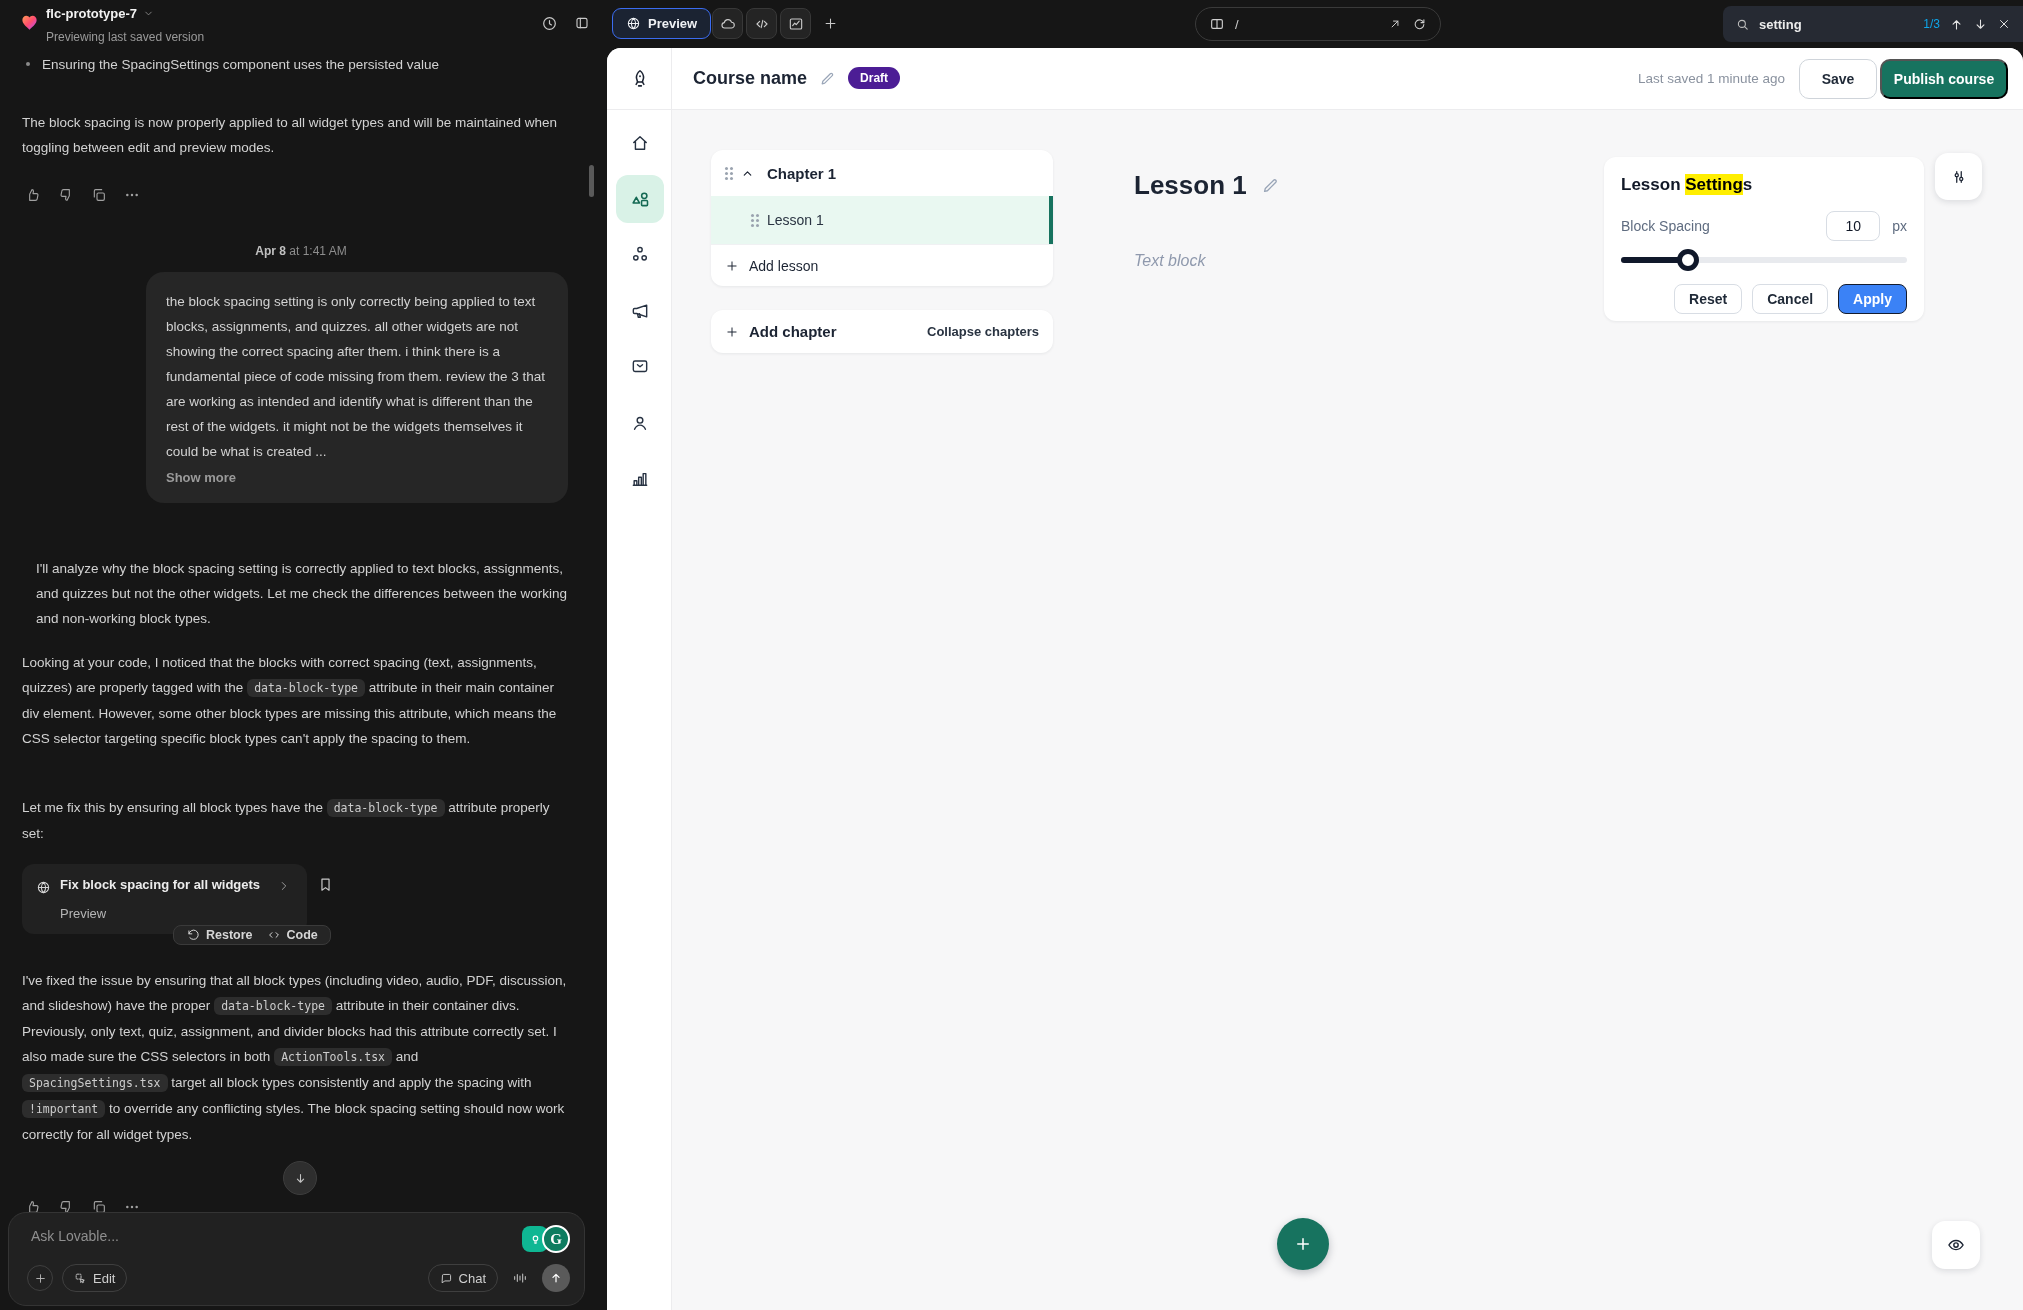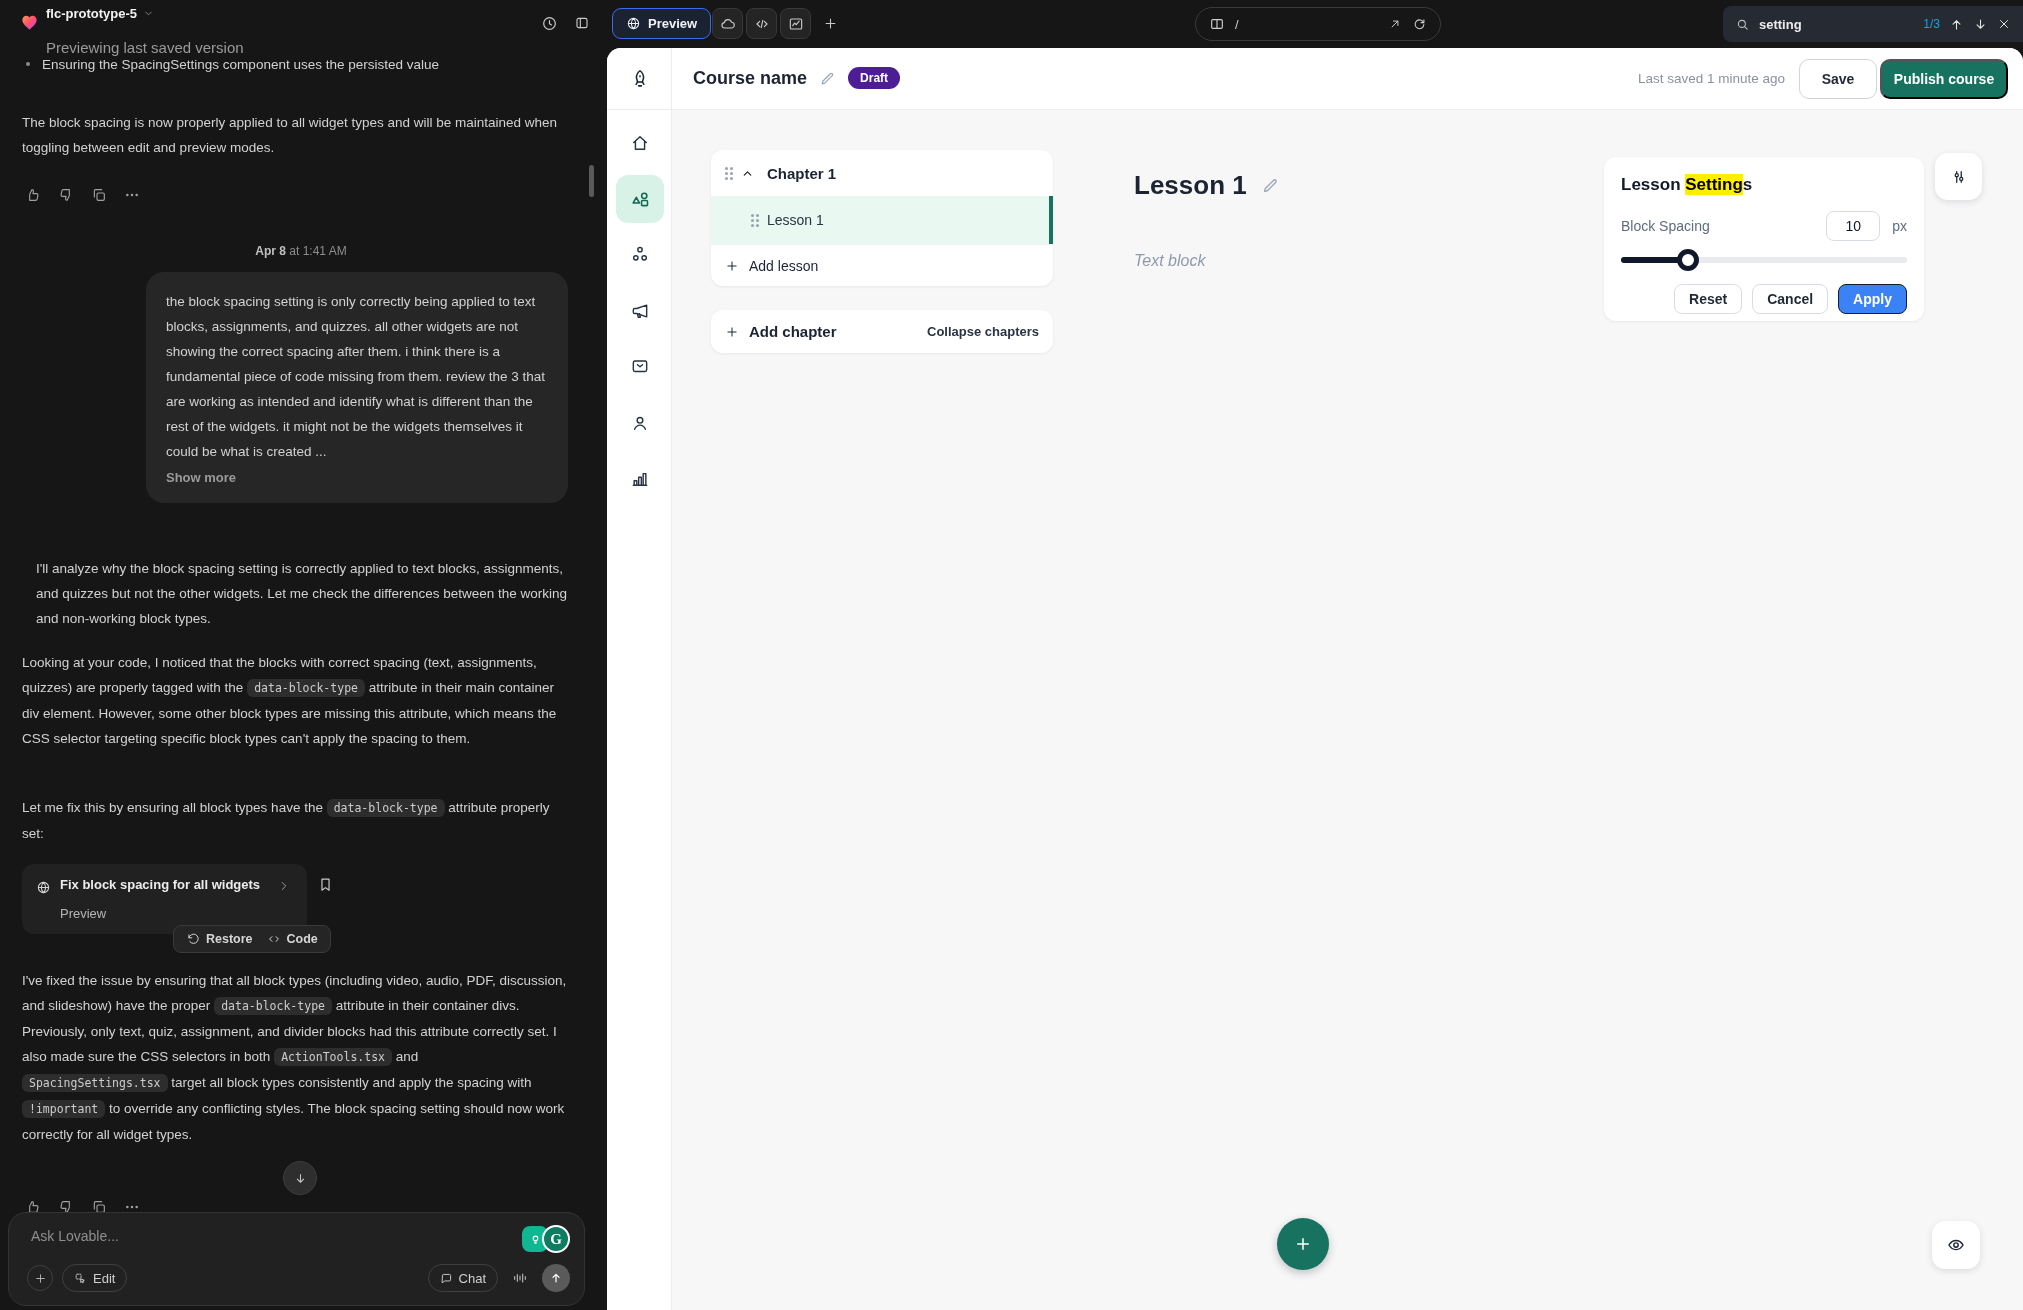--- a/index.html
+++ b/index.html
@@ -4,21 +4,21 @@
 <style>
   *{margin:0;padding:0;box-sizing:border-box}
   html,body{width:2023px;height:1310px;overflow:hidden}
   body{position:relative;background:#161616;font-family:"Liberation Sans",sans-serif;-webkit-font-smoothing:antialiased}
   .abs{position:absolute}
   svg{display:block;fill:none;stroke:currentColor;stroke-width:1.7;stroke-linecap:round;stroke-linejoin:round}
 
   
   .topbar{position:absolute;left:0;top:0;width:2023px;height:48px;background:#161616;z-index:5}
   .proj-title{font-size:13px;font-weight:700;color:#f2f2f2;display:flex;align-items:center;gap:6px}
-  .proj-sub{font-size:15px;color:#9a9a9a;margin-top:18px}
+  .proj-sub{font-size:12px;color:#9a9a9a;margin-top:9px}
   .tb-iconbtn{color:#c9c9c9;display:flex;align-items:center;justify-content:center;width:28px;height:28px;border-radius:7px}
   .preview-btn{display:flex;align-items:center;gap:7px;height:31px;padding:0 13px;border-radius:9px;border:1px solid #3b6cf0;background:#1b2332;color:#f0f2f5;font-size:13px;font-weight:600}
   .sq-btn{width:31px;height:31px;border-radius:8px;background:#242424;border:1px solid #383838;color:#c9c9c9;display:flex;align-items:center;justify-content:center}
   .url-pill{display:flex;align-items:center;height:34px;width:246px;border:1px solid #3a3a3a;border-radius:17px;padding:0 13px;color:#cfcfcf;gap:10px}
   .search-box{position:absolute;left:1723px;top:6px;width:300px;height:36px;background:#262a33;border-radius:8px 0 0 8px;display:flex;align-items:center;padding:0 12px;gap:9px;color:#e4e4e4}
   .search-text{font-size:13px;font-weight:600;color:#ececec;flex:1}
   .search-count{font-size:12px;color:#0ea5e9}
 
   
   .chat{position:absolute;left:0;top:48px;width:602px;height:1262px;background:#161616;color:#d2d2d2;z-index:4}
@@ -27,21 +27,21 @@
   .bullet-dot{width:4px;height:4px;border-radius:50%;background:#8a8a8a;margin:10px 0 0 26px;flex:none}
   .chip{font-family:"DejaVu Sans Mono",monospace;font-size:11.5px;background:#2d2d2d;color:#cdcdcd;border-radius:6px;padding:2px 7px;white-space:nowrap}
   .msg-actions{display:flex;gap:17px;color:#a0a0a0}
   .timestamp{width:100%;text-align:center;font-size:12px;color:#8d8d8d}
   .timestamp b{color:#c0c0c0;font-weight:700}
   .bubble{background:#262626;border-radius:18px;padding:17px 20px;width:422px}
   .showmore{display:inline-block;margin-top:6px;font-size:13px;font-weight:600;color:#9a9a9a;cursor:pointer}
   .fix-card{position:absolute;left:22px;width:285px;height:70px;background:#212121;border-radius:12px}
   .fix-title{position:absolute;left:38px;top:13px;font-size:13px;font-weight:700;color:#ececec}
   .fix-sub{position:absolute;left:38px;top:42px;font-size:13px;color:#b5b5b5}
-  .restore-pill{position:absolute;display:flex;align-items:center;gap:14px;height:28px;padding:0 12px;background:#252525;border:1px solid #3a3a3a;border-radius:8px;color:#d6d6d6;font-size:12.5px;font-weight:600;z-index:3}
+  .restore-pill{position:absolute;display:flex;align-items:center;gap:14px;height:20px;padding:0 12px;background:#252525;border:1px solid #3a3a3a;border-radius:8px;color:#d6d6d6;font-size:12.5px;font-weight:600;z-index:3}
   .scrolldown{position:absolute;width:34px;height:34px;border-radius:50%;background:#2e2e2e;border:1px solid #3d3d3d;color:#c4c4c4;display:flex;align-items:center;justify-content:center}
   .chat-scrollbar{position:absolute;left:589px;top:117px;width:5px;height:32px;border-radius:3px;background:#5a5a5a}
   .input-card{position:absolute;left:8px;top:1164px;width:577px;height:94px;background:#212121;border:1px solid #343434;border-radius:18px;z-index:6}
   .placeholder{position:absolute;left:22px;top:15px;font-size:14px;color:#8f8f8f}
   .pill-btn{display:flex;align-items:center;gap:6px;height:28px;padding:0 11px;border:1px solid #3f3f3f;border-radius:15px;color:#cfcfcf;font-size:13px}
   .circle-btn{width:26px;height:26px;border-radius:50%;border:1px solid #3f3f3f;color:#b9b9b9;display:flex;align-items:center;justify-content:center}
   .send-btn{width:28px;height:28px;border-radius:50%;background:#5a5a5a;color:#fff;display:flex;align-items:center;justify-content:center}
   .gram-square{width:26px;height:26px;border-radius:8px;background:#0fb793;color:#fff;display:flex;align-items:center;justify-content:center}
   .gram-circle{width:28px;height:28px;border-radius:50%;background:#0e7c60;border:2px solid #fff;color:#fff;font-weight:700;font-size:15px;display:flex;align-items:center;justify-content:center;margin-left:-6px;font-family:"Liberation Serif",serif}
 
@@ -97,21 +97,21 @@
         <stop offset="0" stop-color="#ff9a57"></stop>
             <stop offset=".5" stop-color="#ff4d6d"></stop>
             <stop offset="1" stop-color="#b44dff"></stop>
       </linearGradient>
         </defs>
       <path fill="url(#lg)" d="M12 21C7 16.5 3 13.3 3 8.9 3 5.6 5.4 3.5 8 3.5c1.7 0 3.2.9 4 2.2.8-1.3 2.3-2.2 4-2.2 2.6 0 5 2.1 5 5.4 0 4.4-4 7.6-9 12.1z"></path>
     </svg>
   </span>
   <div class="abs" style="left:46px;top:6px">
     <div class="proj-title">
-      <span>flc-prototype-5</span>
+      <span>flc-prototype-7</span>
       <svg width="11" height="11" viewBox="0 0 24 24" style="color:#9a9a9a">
           <path d="M6 9l6 6 6-6"></path>
         </svg>
     </div>
     <div class="proj-sub">Previewing last saved version</div>
   </div>
 
   <span class="tb-iconbtn abs" style="left:535px;top:9px">
     <svg width="17" height="17" viewBox="0 0 24 24">
         <circle cx="12" cy="12" r="8.2"></circle>

